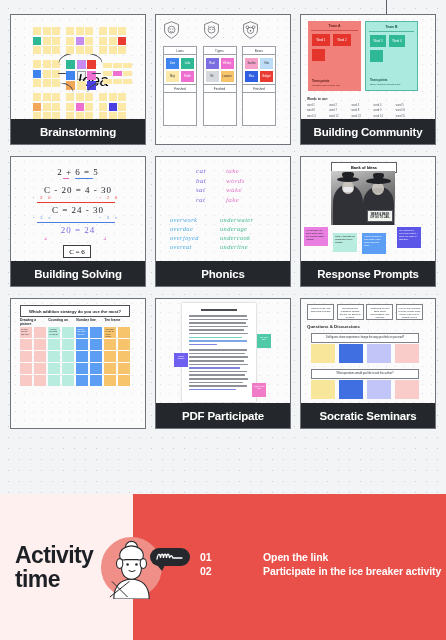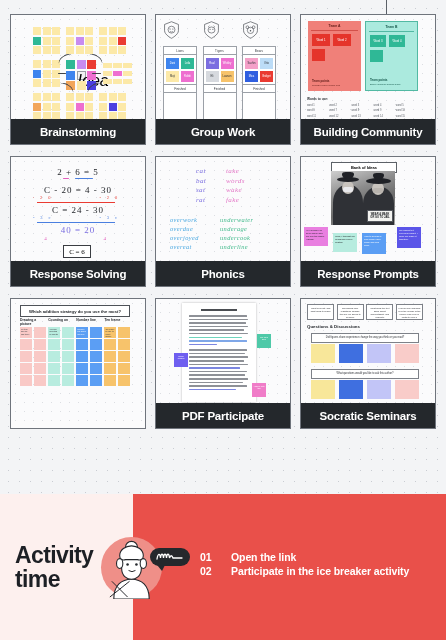--- a/index.html
+++ b/index.html
@@ -130,21 +130,21 @@
   .ss-q { position: absolute; left: 10px; width: 108px; border: .8px solid #7d8188; background: #fff; font-size: 2.6px; text-align: center; padding: 2.4px 0; color: #2a2d32; }
   .ss-row { position: absolute; left: 10px; width: 108px; display: grid; grid-template-columns: repeat(4, 1fr); gap: 3.5px; }
   .ss-row span { display: block; height: 19px; }
 
   
   #banner { position: absolute; left: 0; top: 494px; width: 446px; height: 146px; display: flex; }
   #banner-left { width: 133px; background: #fdf0ee; display: flex; align-items: center; padding-left: 15px; }
   #banner-left h1 { font-size: 23px; line-height: 24px; font-weight: bold; color: #1d2025; letter-spacing: -0.6px; }
   #banner-right { flex: 1; background: #e9504a; position: relative; }
   #steps { position: absolute; left: 67px; top: 57px; }
-  .step { display: flex; align-items: baseline; margin-bottom: 2px; }
+  .step { display: flex; align-items: baseline; margin-bottom: 2px; gap: 32px; }
   .step-num { color: #fff; font-weight: bold; font-size: 10.5px; width: 31px; }
   .step-txt { color: #fff; font-size: 10.5px; font-weight: bold; letter-spacing: -0.1px; }
   #avatar { position: absolute; left: 100px; top: 42px; width: 63px; height: 63px; z-index: 5; }
   #bubble { position: absolute; left: 150px; top: 54px; width: 40px; height: 18px; background: #25282c; border-radius: 9px; z-index: 6; }
   #bubble:after { content: ""; position: absolute; left: 7px; bottom: -5px; width: 0; height: 0; border-left: 5px solid transparent; border-right: 3px solid transparent; border-top: 6px solid #25282c; }
   #scribble { position: absolute; left: 5px; top: 4px; }
 </style>
 </head>
 <body>
 
@@ -328,21 +328,20 @@
               <span style="background:#f4a0c8">Sachin</span>
               <span style="background:#bcdcf7">Otto</span>
               <span style="background:#2f5fe0;color:#fff">Mica</span>
               <span style="background:#ea3b32;color:#fff">Bridget</span>
             </div>
             <div class="gw-sub">Finished</div>
             <div class="gw-body"></div>
           </div>
         </div>
       </div>
-      <div class="card-label">Group Work</div>
     </div>
 
     <div class="card">
       <div class="card-canvas">
 
         <div class="bc-panel" style="left:7px;background:#f08079">
           <div class="bc-title" style="border-bottom:.7px solid #d2504a;color:#5e1b18">Team A</div>
           <div class="bc-note" style="left:4px;top:13px;width:18px;height:12px;background:#e5342b;color:#fff">Word 1</div>
           <div class="bc-note" style="left:25px;top:13px;width:18px;height:12px;background:#e5342b;color:#fff">Word 2</div>
           <div class="bc-note" style="left:4px;top:28px;width:13px;height:12px;background:#e5342b"></div>
@@ -403,30 +402,30 @@
           <div class="rule" style="left:26px;top:45px;width:78px;background:#ea3b32"></div>
 
           <div class="ps-line eq" style="top:48px">C = 24 - 30</div>
           <div class="ps-line sub" style="top:58px;color:#4a7fe0;font-size:4.5px">
             <span>-3c</span>
             &nbsp;&nbsp;&nbsp;&nbsp;
             <span>-3c</span>
           </div>
           <div class="rule" style="left:26px;top:65px;width:78px;background:#4a7fe0"></div>
 
-          <div class="ps-line eq" style="top:68px;color:#7b6ee0">40 = 20</div>
+          <div class="ps-line eq" style="top:68px;color:#7b6ee0">20 = 24</div>
           <div class="ps-line sub" style="top:79px;color:#e25fbd;font-size:5px">
             <span>4</span>
             &nbsp;&nbsp;&nbsp;&nbsp;&nbsp;
             <span>4</span>
           </div>
           <div style="position:absolute;left:52px;top:88px;width:28px;border:1px solid #3a3d42;background:#fff;text-align:center;font-size:7px;padding:1.5px 0;font-family:'Liberation Serif',serif">C = 6</div>
         </div>
       </div>
-      <div class="card-label">Response Solving</div>
+      <div class="card-label">Building Solving</div>
     </div>
 
     <div class="card">
       <div class="card-canvas">
         <div class="ph-col" style="left:40px;top:10px;color:#7b6ee0">
           <div>cat</div>
           <div>bat</div>
           <div>sat</div>
           <div>rat</div>
         </div>

